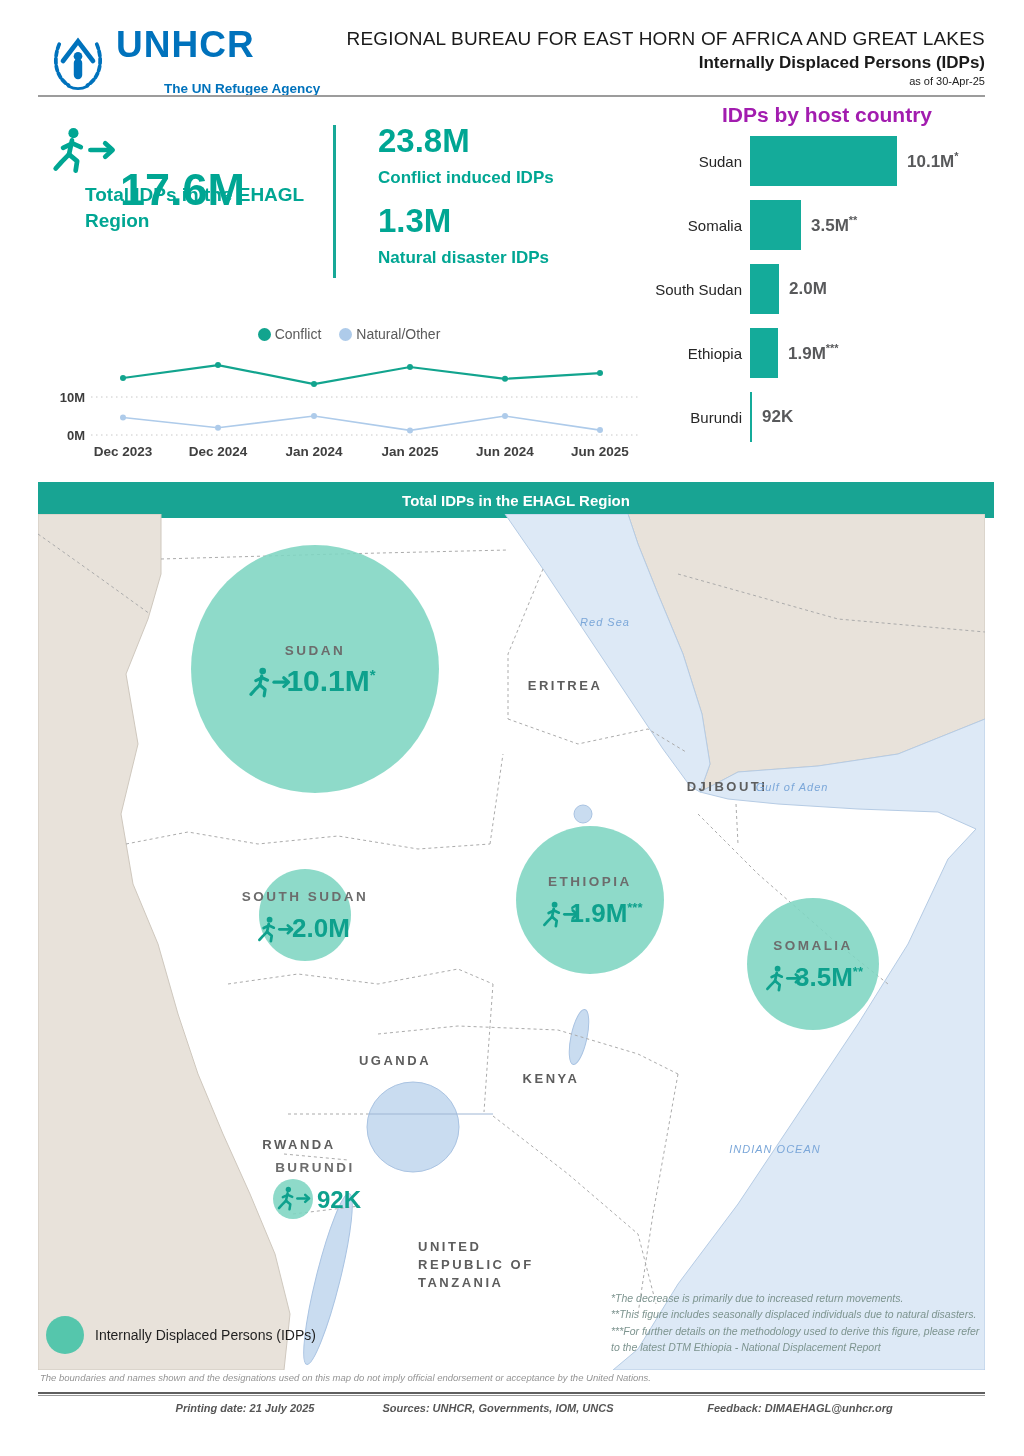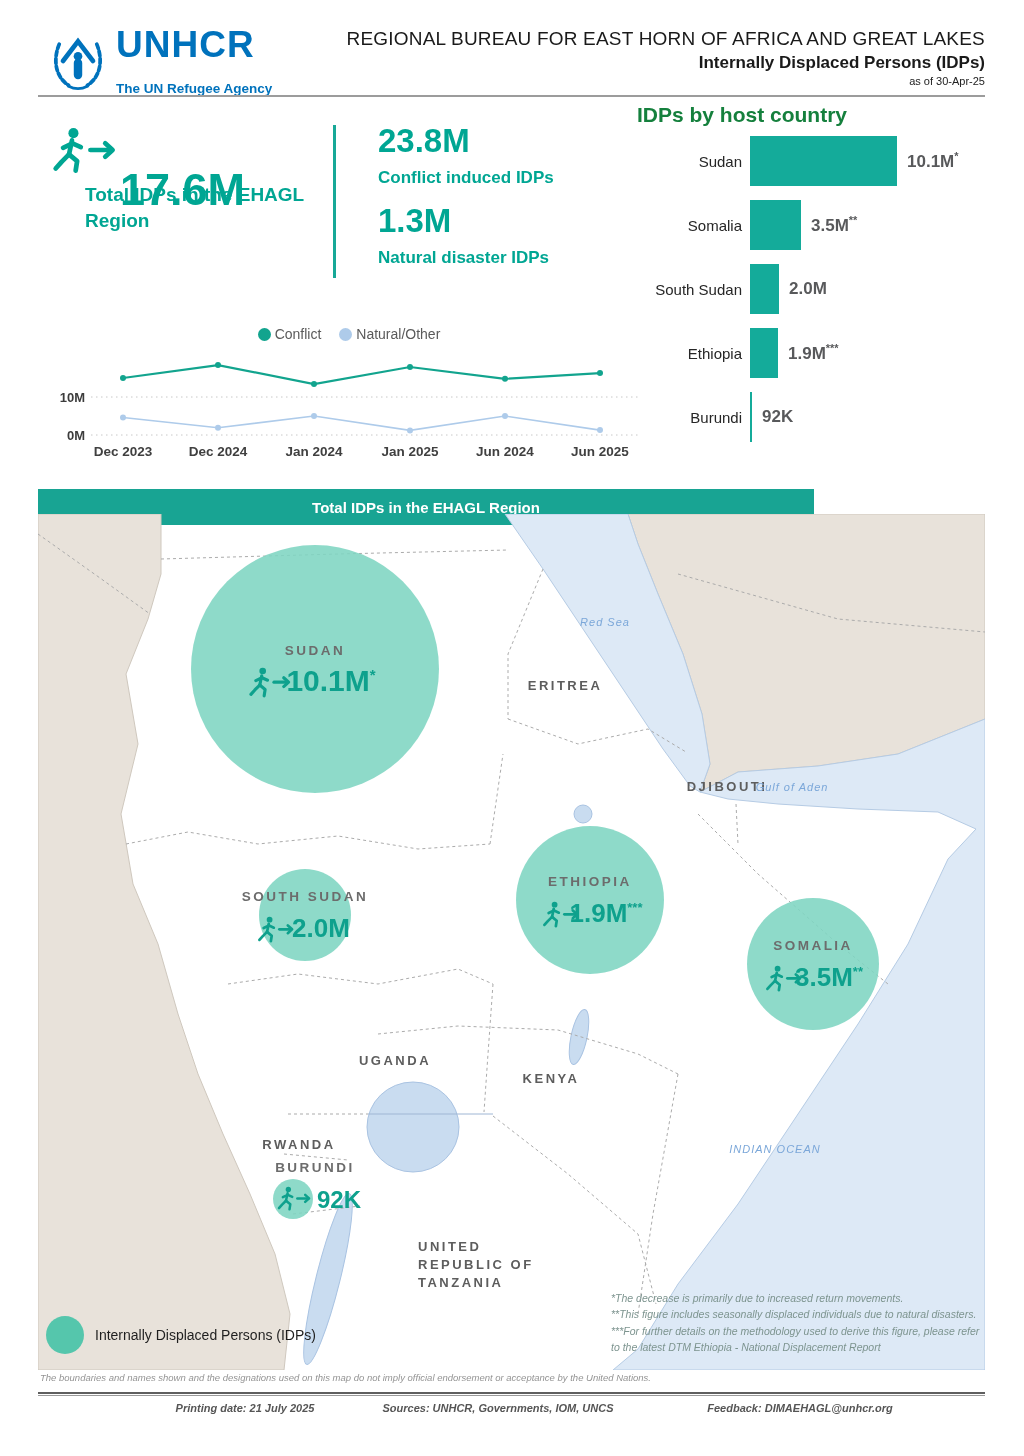--- a/index.html
+++ b/index.html
@@ -4,56 +4,56 @@
 <style>
   * { margin:0; padding:0; box-sizing:border-box; }
   body { background:#ffffff; font-family:"Liberation Sans", sans-serif; }
   #page { position:relative; width:1024px; height:1456px; background:#fff; overflow:hidden; }
 
   
   #header { position:absolute; left:38px; top:22px; width:947px; height:74px; }
   #logo { position:absolute; left:10px; top:4px; display:flex; align-items:center; gap:8px; }
   .logo-text-col { display:flex; flex-direction:column;gap:16px; }
   .logo-unhcr { color:#0072bc; font-size:37px; font-weight:bold; letter-spacing:1px; line-height:1; }
-  .logo-tagline { color:#0072bc; font-size:13.5px; font-weight:bold; margin-top:2px; }
+  .logo-tagline { color:#0072bc; font-size:13.5px; font-weight:bold; margin-top:2px;margin-left:48px; }
   #header-titles { position:absolute; right:0; top:6px; text-align:right; }
   .hdr-line1 { font-size:19px; color:#1a1a1a; letter-spacing:0.2px; }
   .hdr-line2 { font-size:17px; font-weight:bold; color:#1a1a1a; margin-top:3px; }
   .hdr-asof  { font-size:11px; color:#222; margin-top:2px; }
   #header-rule { position:absolute; left:38px; top:95px; width:947px; height:2px; background:#9c9c9c; }
 
   
   .teal { color:#00a693; }
   #stat-total-icon { position:absolute; left:52px; top:126px; color:#00a693; }
   #stat-total-value { position:absolute; left:120px; top:118px; font-size:45px; font-weight:bold;margin-top:46px; }
   #stat-total-label { position:absolute; left:85px; top:182px; font-size:19px; font-weight:bold; line-height:1.35; }
   #stat-divider { position:absolute; left:333px; top:125px; width:3px; height:153px; background:#17a897; }
   #stat-conflict-value { position:absolute; left:378px; top:122px; font-size:33px; font-weight:bold; }
   #stat-conflict-label { position:absolute; left:378px; top:168px; font-size:17px; font-weight:bold; }
   #stat-natural-value  { position:absolute; left:378px; top:202px; font-size:33px; font-weight:bold; }
   #stat-natural-label  { position:absolute; left:378px; top:248px; font-size:17px; font-weight:bold; }
 
   
   #barchart { position:absolute; left:637px; top:103px; width:380px; }
-  #barchart-title { text-align:left; font-size:21px; font-weight:bold; color:#15803d; margin-bottom:9px; }
+  #barchart-title { text-align:center; font-size:21px; font-weight:bold; color:#a21caf; margin-bottom:9px; }
   .bar-row { display:flex; align-items:center; height:50px; margin-bottom:14px; }
   .bar-row .cat { width:113px; text-align:right; padding-right:8px; font-size:15px; color:#262626; }
   .bar-row .bar { height:50px; }
   .bar-row .val { margin-left:10px; font-size:17px; font-weight:bold; color:#58595b; white-space:nowrap; }
   .bar-row .val sup { font-size:11px; }
 
   
   #trend-legend { position:absolute; left:53px; top:326px; width:592px; text-align:center; font-size:14px; color:#5a5a5a; }
   #trend-legend .dot { display:inline-block; width:13px; height:13px; border-radius:50%; vertical-align:-2px; margin-right:4px; }
   #trend-legend .item { margin:0 7px; }
   #trend-svg { position:absolute; left:53px; top:348px; }
 
   
   #map { position:absolute; left:38px; top:478px; width:947px; height:912px; }
-  #map-titlebar { position:absolute; left:0; top:11px; width:776px; height:36px; background:#18a493;
+  #map-titlebar { position:absolute; left:0; top:4px; width:956px; height:36px; background:#18a493;
                   color:#fff; font-size:15px; font-weight:bold; display:flex; align-items:center; justify-content:center; }
   #map-svg { position:absolute; left:0; top:36px; }
   #map-legend { position:absolute; left:8px; top:838px; display:flex; align-items:center; gap:11px; }
   #map-legend .circ { width:38px; height:38px; border-radius:50%; background:#55c6ac; }
   #map-legend .lbl { font-size:14px; color:#1f1f1f; }
   #map-footnotes { position:absolute; left:573px; top:812px; width:378px; font-size:10.5px; font-style:italic;
                    color:#7d948f; line-height:1.55; }
   #map-disclaimer { position:absolute; left:2px; top:894px; width:720px; font-size:9.5px; font-style:italic; color:#949494; }
 
   

